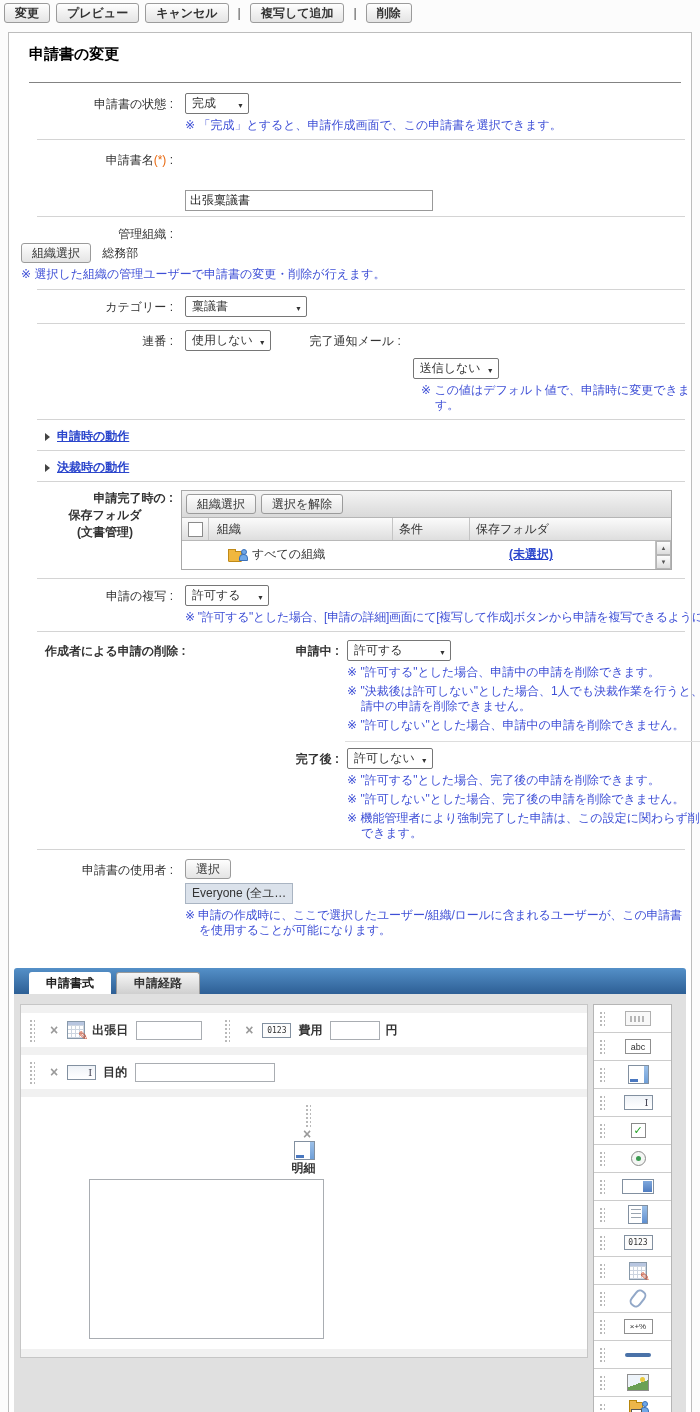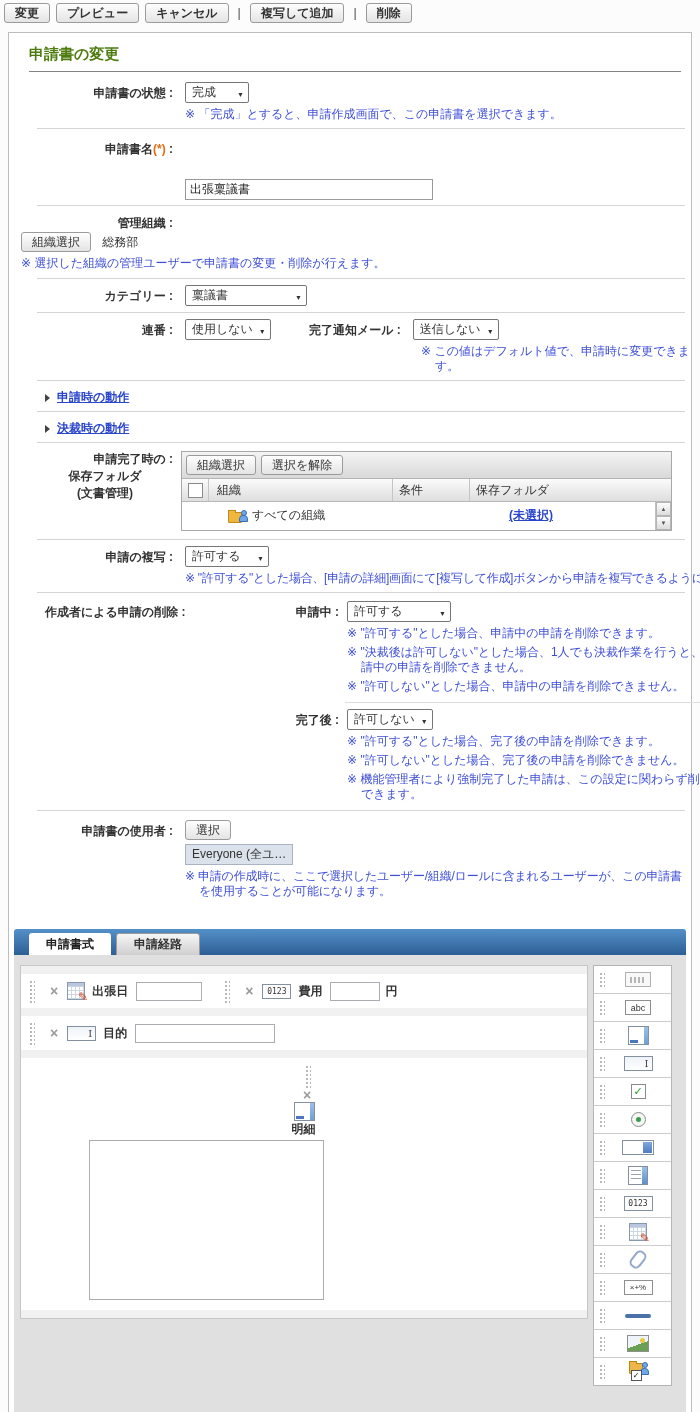--- a/index.html
+++ b/index.html
@@ -7,26 +7,26 @@
 
   
   .toolbar { display:flex; align-items:center; gap:6px; padding:3px 4px;font-weight:bold; }
   .btn { display:inline-flex; align-items:center; justify-content:center; height:18px; padding:0 10px;
          border:1px solid #9b9b9b; border-radius:3px; background:linear-gradient(#fefefe,#e4e4e4);
          font-size:12px; color:#333; cursor:pointer; }
   .tb-sep { color:#888; padding:0 3px; }
 
   
   .main-box { margin:6px 8px; border:1px solid #bdbdbd; background:#fff; padding-top:12px; }
-  .page-title { font-size:15px; font-weight:bold; color:#4d7c0f; margin:0 10px 0 20px; padding-bottom:7px; border-bottom:1px solid #838383; }
+  .page-title { font-size:15px; font-weight:bold; color:#000000; margin:0 10px 0 20px; padding-bottom:18px; border-bottom:1px solid #838383; }
   .sep { border:none; border-top:1px solid #d4d4d4; margin:0 6px 0 28px; }
 
   
   .frow { display:flex; align-items:flex-start; }
-  .flabel { flex:none; width:164px; text-align:right; font-weight:bold; color:#333; padding-top:3px; }
+  .flabel { flex:none; width:164px; text-align:right; font-weight:normal; color:#333; padding-top:3px; }
   .flabel::after, .slabel::after, .sfl1::after, .mlabel::after, .flabel-left::after { content:" :"; }
   .fctrl { margin-left:12px; }
   .req { color:#e8680f; }
   .note { color:#3e4fd6; line-height:15px; padding-left:14px; text-indent:-14px; margin-top:4px; }
   .nowrap { white-space:nowrap; letter-spacing:-0.3px; }
 
   .sel { display:inline-flex; align-items:center; justify-content:space-between; height:19px; border:1px solid #767676; border-radius:2px;
          background:#fff; padding:0 4px 0 6px; vertical-align:middle; cursor:pointer; }
   .sel-arrow::after { content:"▼"; font-size:7px; color:#333; margin-left:6px; }
   .txt-input { height:19px; border:1px solid #999; padding:0 4px; font:inherit; color:#222; background:#fff; }
@@ -208,21 +208,21 @@
     <div class="frow">
       <span class="flabel">連番</span>
       <div class="fctrl">
         <span class="sel" style="min-width:72px;">
           <span>使用しない</span>
           <span class="sel-arrow"></span>
         </span>
       </div>
       <span class="flabel" style="width:130px;">完了通知メール</span>
       <div class="fctrl">
-        <span class="sel" style="min-width:72px;">
+        <span class="sel" style="min-width:72px;margin-top:28px;">
           <span>送信しない</span>
           <span class="sel-arrow"></span>
         </span>
       </div>
     </div>
     <div class="note" style="margin-left:412px;">※ この値はデフォルト値で、申請時に変更できます。</div>
   </div>
   <hr class="sep">
 
   <div class="linkrow">

